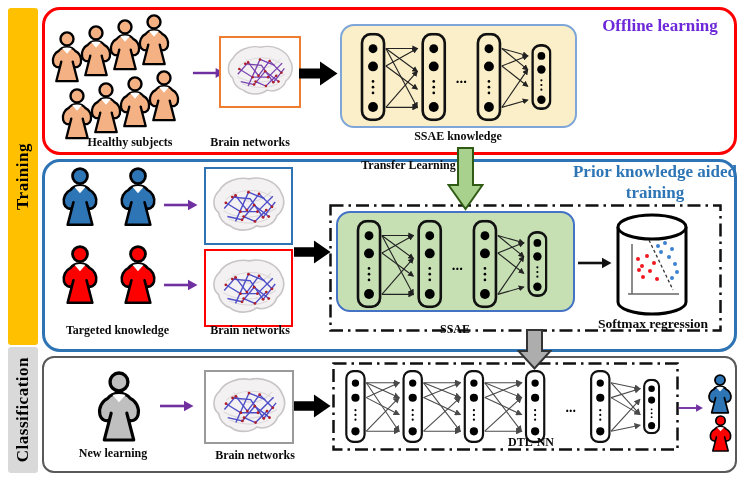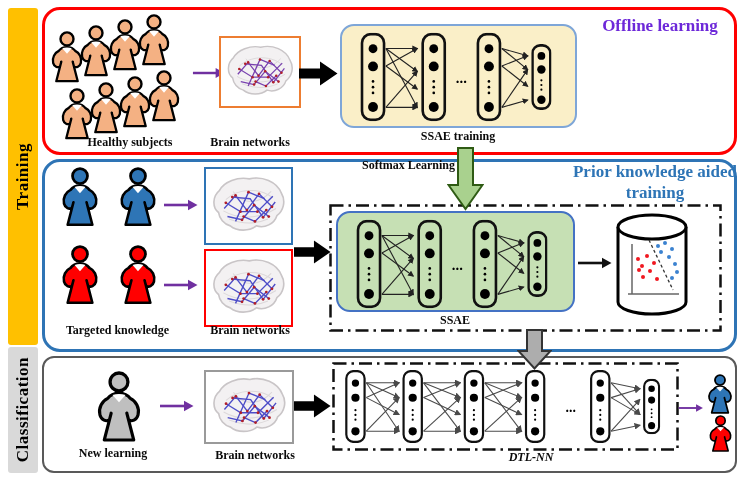--- a/index.html
+++ b/index.html
@@ -23,25 +23,25 @@
 
   .lbl { position:absolute; font-weight:bold; font-size:12px; color:#0a0a0a; text-align:center; line-height:1.12; }
   #lbl-offline-title { left:590px; top:16px; width:140px; font-size:17px; color:#6d28d9; }
   #lbl-prior-title   { left:572px; top:161px; width:166px; font-size:17px; color:#2E75B6; line-height:1.25; }
   #lbl-transfer      { left:356px; top:158px; width:105px; line-height:1.3; }
   #lbl-healthy  { left:50px;  top:136px; width:160px; }
   #lbl-brain1   { left:180px; top:136px; width:140px; }
   #lbl-proto    { left:383px; top:130px; width:150px; }
   #lbl-targeted { left:40px;  top:324px; width:155px; }
   #lbl-brain2   { left:185px; top:324px; width:130px; }
-  #lbl-ssae     { left:400px; top:314px; width:110px; }
+  #lbl-ssae     { left:400px; top:323px; width:110px; }
   #lbl-softmax  { left:578px; top:316px; width:150px; font-size:13.5px; }
   #lbl-newsub   { left:55px;  top:447px; width:116px; }
   #lbl-brain3   { left:190px; top:449px; width:130px; }
-  #lbl-dtlnn    { left:478px; top:451px; width:106px;font-style:italic; }
+  #lbl-dtlnn    { left:478px; top:436px; width:106px; }
 
   .abs { position:absolute; }
   .brainbox { position:absolute; background:#fff; display:flex; align-items:center; justify-content:center; padding:2px; }
   #brainbox-1 { left:219px; top:36px;  width:82px; height:72px; border:2px solid #ED7D31; }
   #brainbox-2 { left:204px; top:167px; width:89px; height:78px; border:2.5px solid #2E74B5; }
   #brainbox-3 { left:204px; top:249px; width:89px; height:78px; border:2.5px solid #FF0000; }
   #brainbox-4 { left:204px; top:370px; width:90px; height:74px; border:2px solid #9a9a9a; }
   .brainbox svg { width:100%; height:100%; }
 
   .netbox { position:absolute; border-radius:14px; }
@@ -235,24 +235,24 @@
 
   <svg class="abs" style="left:299px;top:60px" width="40" height="27">
       <use href="#barrow" width="40" height="27"></use>
     </svg>
 
   <div class="netbox" id="proto-box">
     <svg class="nn" viewBox="0 0 236 100">
         <use href="#nn4"></use>
       </svg>
   </div>
-  <div class="lbl" id="lbl-proto">SSAE training</div>
+  <div class="lbl" id="lbl-proto">SSAE knowledge</div>
   <div class="lbl" id="lbl-offline-title">Offline learning</div>
 
-  <div class="lbl" id="lbl-transfer">Softmax Learning</div>
+  <div class="lbl" id="lbl-transfer">Transfer Learning</div>
   <svg class="abs z5" style="left:447px;top:147px" width="37" height="64" viewBox="0 0 37 64">
     <polygon points="11,1 26,1 26,38 35.5,38 18.5,62 1.5,38 11,38" fill="#A9D18E" stroke="#2F5B14" stroke-width="2"></polygon>
   </svg>
   <div class="lbl" id="lbl-prior-title">Prior knowledge aided training</div>
 
   <svg class="abs" style="left:58px;top:167px" width="44" height="61" viewBox="0 0 60 84">
       <use href="#person" fill="#2E75B6"></use>
     </svg>
   <svg class="abs" style="left:116px;top:167px" width="44" height="61" viewBox="0 0 60 84">
       <use href="#person" fill="#2E75B6"></use>
@@ -323,20 +323,21 @@
       <circle cx="47" cy="34" r="2"></circle>
         <circle cx="54" cy="31" r="2"></circle>
         <circle cx="61" cy="37" r="2"></circle>
       <circle cx="58" cy="45" r="2"></circle>
         <circle cx="64" cy="52" r="2"></circle>
         <circle cx="50" cy="40" r="2"></circle>
       <circle cx="66" cy="60" r="2"></circle>
         <circle cx="61" cy="66" r="2"></circle>
     </g>
   </svg>
+  <div class="lbl" id="lbl-softmax">Softmax regression</div>
 
   <svg class="abs z5" style="left:517px;top:329px" width="35" height="41" viewBox="0 0 35 41">
     <polygon points="10,1 25,1 25,22 33.5,22 17.5,39.5 1.5,22 10,22" fill="#ADADAD" stroke="#333" stroke-width="2"></polygon>
   </svg>
 
   <svg class="abs" style="left:93px;top:371px" width="52" height="73" viewBox="0 0 60 84">
       <use href="#person" fill="#BFBFBF"></use>
     </svg>
   <div class="lbl" id="lbl-newsub">New learning</div>
 

